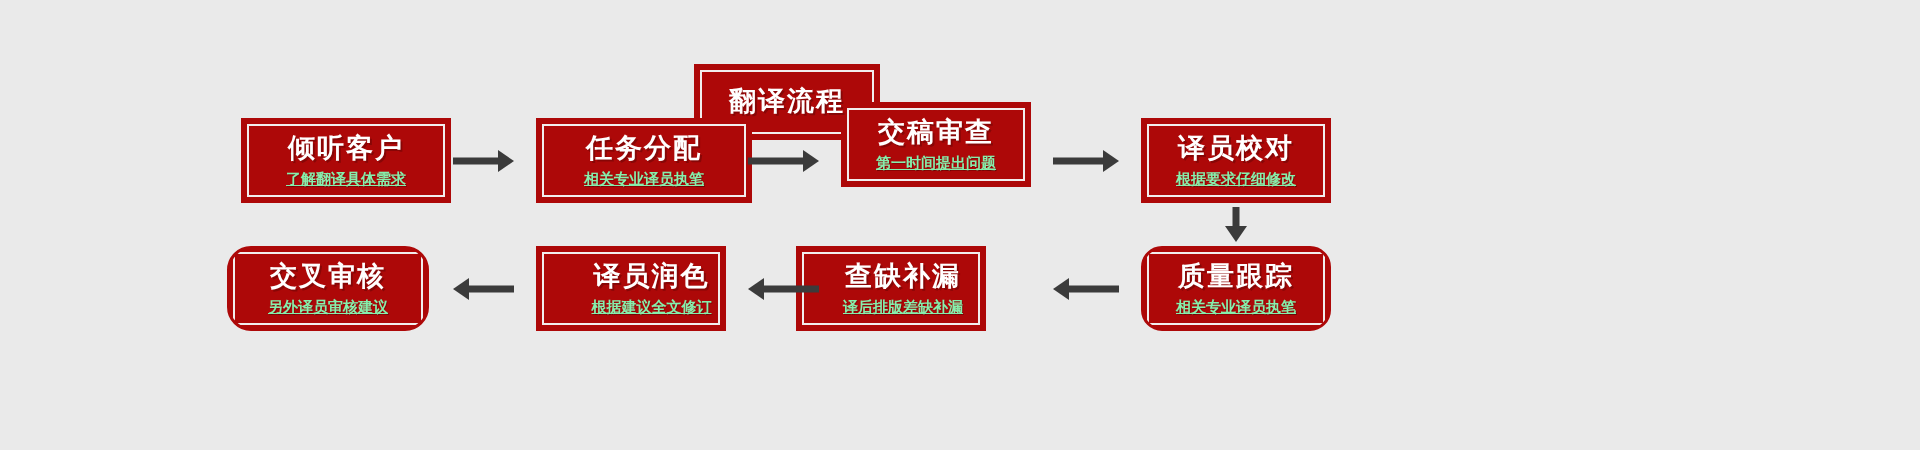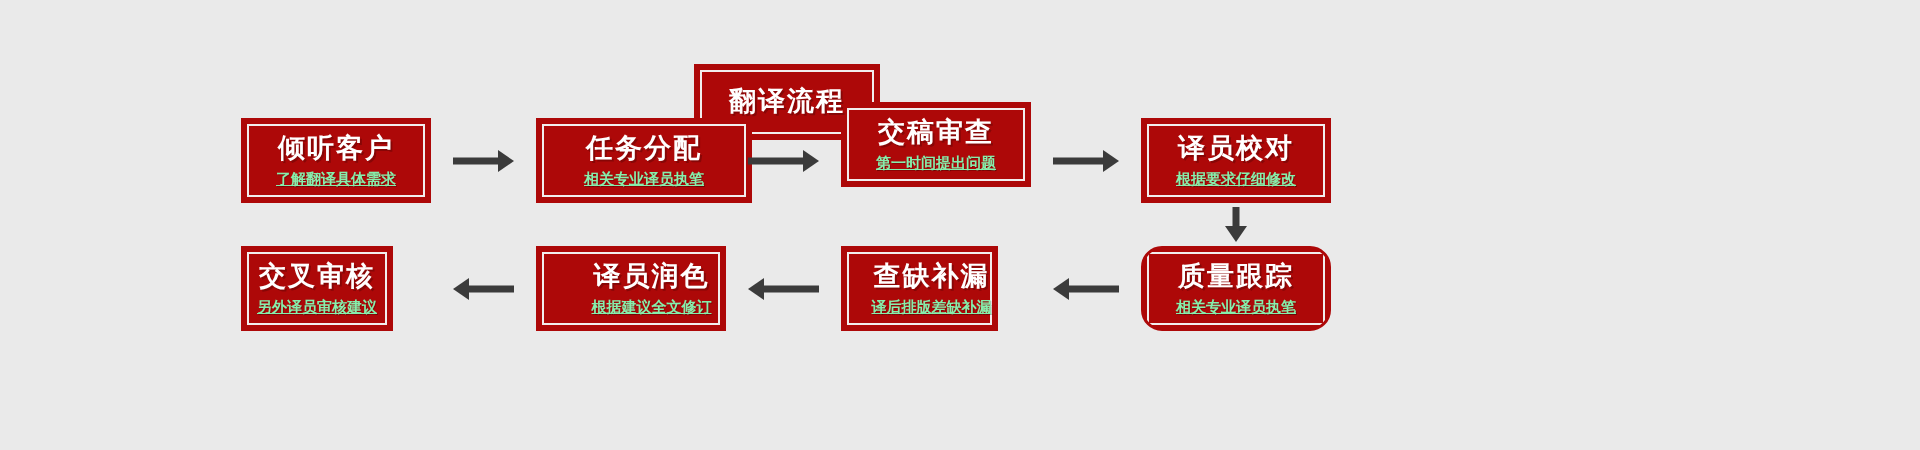--- a/index.html
+++ b/index.html
@@ -142,21 +142,21 @@
 
 <div id="canvas">
 
   <div class="node" id="node-header" style="left: 694px; top: 20px; width: 186px; height: 76px; margin-top: 44px;">
     <div class="inner-frame"></div>
     <div class="txt-wrap">
       <div class="title">翻译流程</div>
     </div>
   </div>
 
-  <div class="node row-node" style="left: 241px; top: 118px; width: 190px; height: 85px;">
+  <div class="node row-node" style="left: 241px; top: 118px; width: 210px; height: 85px;">
     <div class="inner-frame"></div>
     <div class="txt-wrap">
       <div class="title">倾听客户</div>
       <div class="subtitle">了解翻译具体需求</div>
     </div>
   </div>
 
   <div class="arrow-h arrow-right" style="left: 453px; top: 148.5px; width: 61px;">
     <div class="shaft"></div>
     <div class="head"></div>
@@ -207,21 +207,21 @@
       <div class="title">质量跟踪</div>
       <div class="subtitle">相关专业译员执笔</div>
     </div>
   </div>
 
   <div class="arrow-h arrow-left" style="left: 1053px; top: 276.5px; width: 66px;">
     <div class="shaft"></div>
     <div class="head"></div>
   </div>
 
-  <div class="node row-node" style="left: 841px; top: 246px; width: 157px; height: 85px; padding-left: 24px;">
+  <div class="node row-node" style="left: 796px; top: 246px; width: 190px; height: 85px; padding-left: 24px;">
     <div class="inner-frame"></div>
     <div class="txt-wrap">
       <div class="title">查缺补漏</div>
       <div class="subtitle">译后排版差缺补漏</div>
     </div>
   </div>
 
   <div class="arrow-h arrow-left" style="left: 748px; top: 276.5px; width: 71px;">
     <div class="shaft"></div>
     <div class="head"></div>
@@ -233,21 +233,21 @@
       <div class="title">译员润色</div>
       <div class="subtitle">根据建议全文修订</div>
     </div>
   </div>
 
   <div class="arrow-h arrow-left" style="left: 453px; top: 276.5px; width: 61px;">
     <div class="shaft"></div>
     <div class="head"></div>
   </div>
 
-  <div class="node row-node" style="left: 241px; top: 246px; width: 152px; height: 85px;">
+  <div class="node row-node" style="left: 227px; top: 246px; width: 202px; height: 85px; border-radius: 24px;">
     <div class="inner-frame"></div>
     <div class="txt-wrap">
       <div class="title">交叉审核</div>
       <div class="subtitle">另外译员审核建议</div>
     </div>
   </div>
 
 </div>
 
 </body></html>

